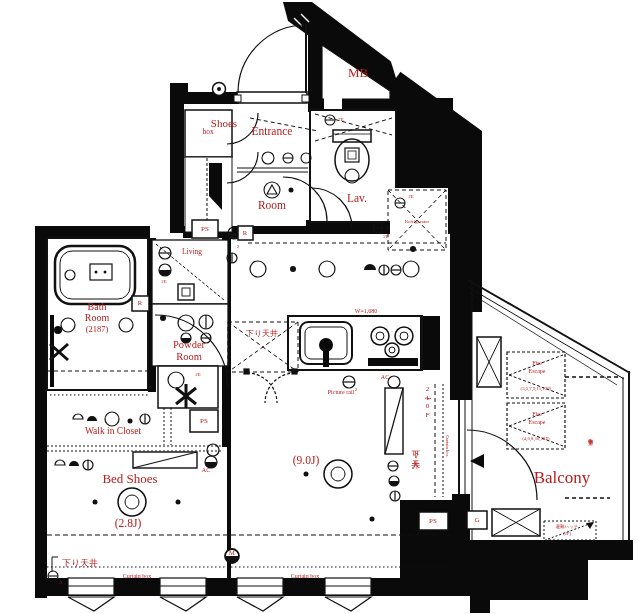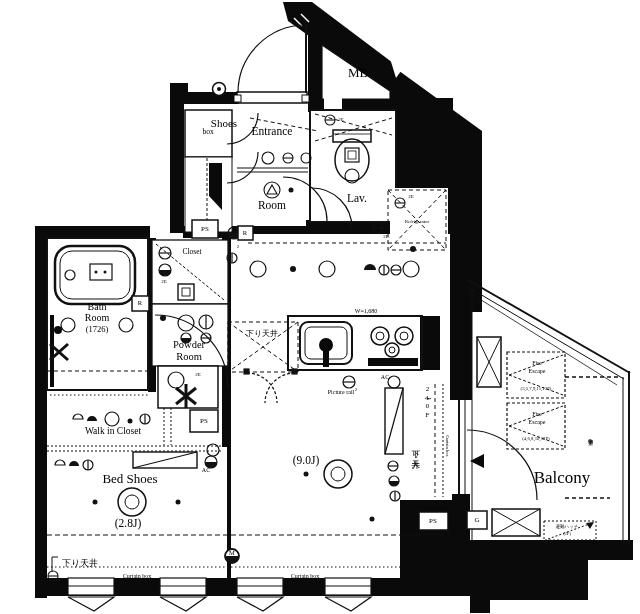--- a/index.html
+++ b/index.html
@@ -1,19 +1,19 @@
 <!DOCTYPE html>
 <html><head>
 <meta charset="utf-8">
 <style>
   html,body{margin:0;padding:0;background:#fff;}
   .plan{position:relative;width:640px;height:614px;background:#fff;overflow:hidden;
         font-family:"Liberation Serif",serif;color:#111;}
   .plan svg{position:absolute;left:0;top:0;}
-  .lbl{position:absolute;transform:translate(-50%,-50%);white-space:nowrap;line-height:1;color:#000000;}
+  .lbl{position:absolute;transform:translate(-50%,-50%);white-space:nowrap;line-height:1;color:#b91c1c;}
   .vu{writing-mode:vertical-rl;text-orientation:upright;letter-spacing:0.5px;}
   .vr{writing-mode:vertical-rl;}
 </style>
 </head>
 <body>
 
 <div class="plan">
 
 <svg width="640" height="614" viewBox="0 0 640 614">
 
@@ -315,22 +315,22 @@
 
 <span class="lbl" style="left:358px;top:72px;font-size:13px;">MB</span>
 <span class="lbl" style="left:224px;top:123px;font-size:11px;">Shoes</span>
 <span class="lbl" style="left:208px;top:132px;font-size:7.5px;">box</span>
 <span class="lbl" style="left:272px;top:132px;font-size:11.5px;text-align:center;">Entrance</span>
 <span class="lbl" style="left:272px;top:206px;font-size:11.5px;">Room</span>
 <span class="lbl" style="left:357px;top:199px;font-size:11.5px;">Lav.</span>
 <span class="lbl" style="left:417px;top:221px;font-size:5px;">Refrigerator</span>
 <span class="lbl" style="left:97px;top:307px;font-size:10px;">Bath</span>
 <span class="lbl" style="left:97px;top:318px;font-size:10px;">Room</span>
-<span class="lbl" style="left:97px;top:329px;font-size:8.5px;">(1726)</span>
-<span class="lbl" style="left:192px;top:252px;font-size:7.5px;">Closet</span>
+<span class="lbl" style="left:97px;top:329px;font-size:8.5px;">(2187)</span>
+<span class="lbl" style="left:192px;top:252px;font-size:7.5px;">Living</span>
 <span class="lbl" style="left:189px;top:345px;font-size:10.5px;">Powder</span>
 <span class="lbl" style="left:189px;top:357px;font-size:10.5px;">Room</span>
 <span class="lbl" style="left:113px;top:432px;font-size:9.5px;">Walk in Closet</span>
 <span class="lbl" style="left:130px;top:478px;font-size:13px;">Bed Shoes</span>
 <span class="lbl" style="left:128px;top:524px;font-size:11.5px;">(2.8J)</span>
 <span class="lbl" style="left:306px;top:461px;font-size:11.5px;">(9.0J)</span>
 <span class="lbl" style="left:562px;top:477px;font-size:17px;">Balcony</span>
 
 <span class="lbl" style="left:366px;top:311px;font-size:6px;">W=1,680</span>
 <span class="lbl" style="left:262px;top:334px;font-size:8px;">下り天井</span>

